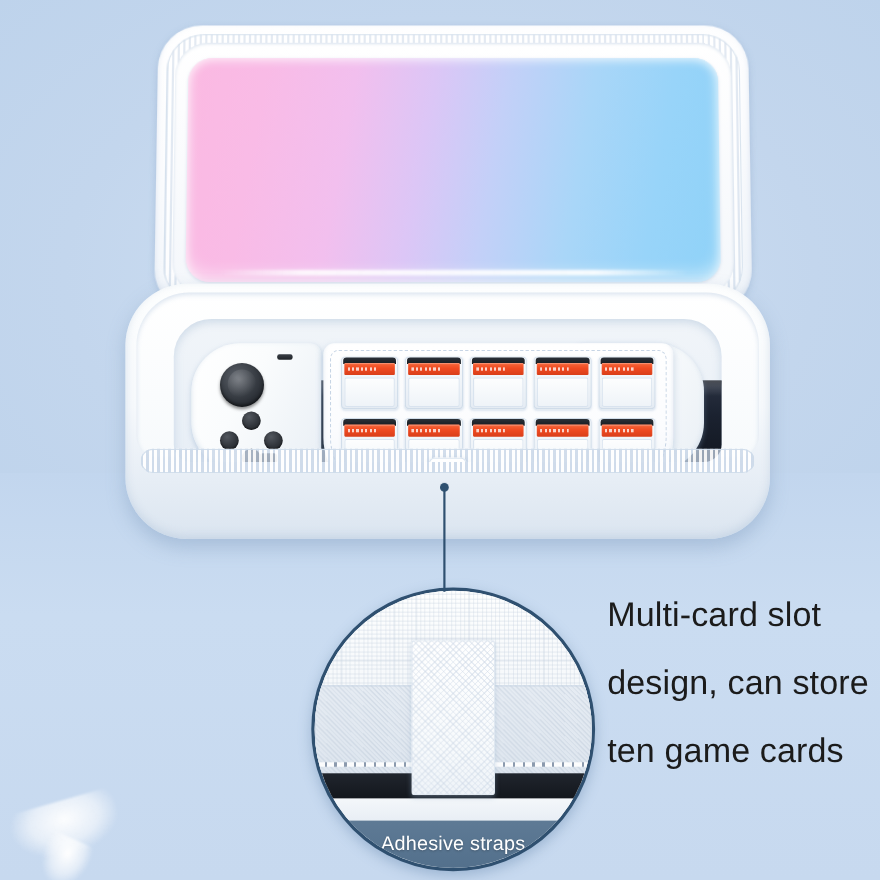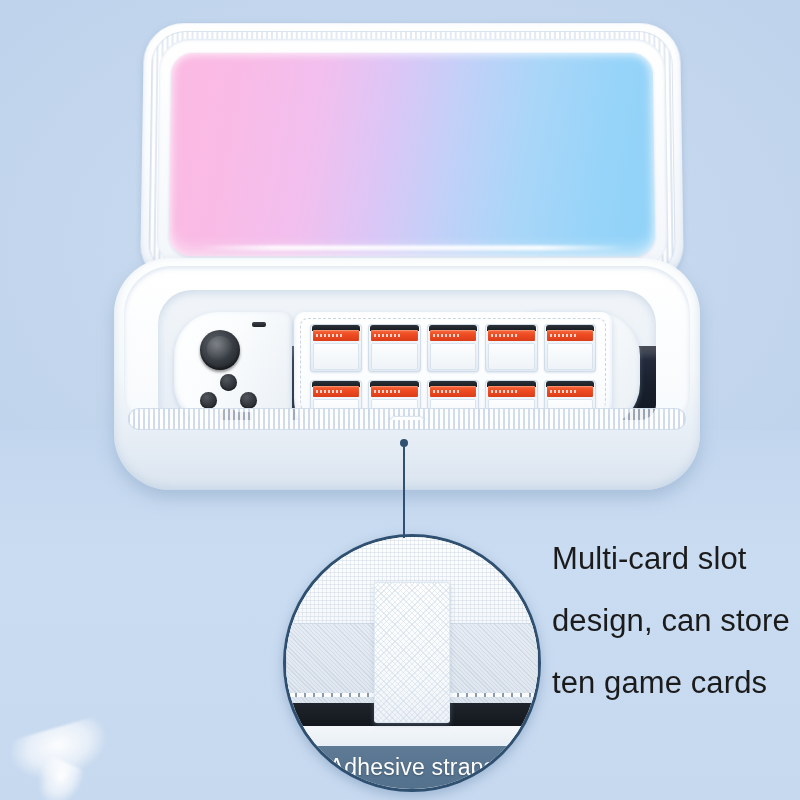--- a/index.html
+++ b/index.html
@@ -279,21 +279,21 @@
   .zc-white-edge{
     position:absolute;left:0;top:75%;width:100%;height:8%;
     background:linear-gradient(180deg,#f4f7fa 0%, #e8eef5 100%);
   }
   .zc-band{
     position:absolute;left:0;bottom:0;width:100%;height:17%;
     background:linear-gradient(180deg,#5e7a95 0%, #53708c 100%);
     display:flex;align-items:center;justify-content:center;
   }
   .zc-band span{
-    color:#ffffff;font-size:23px;letter-spacing:.2px;
+    color:#ffffff;font-size:18px;letter-spacing:.2px;
     font-family:"Liberation Sans", sans-serif;
     text-shadow:0 1px 2px rgba(0,0,0,.25);
   }
 
   
   .caption{
     position:absolute;left:552px;top:528px;width:250px;
     color:#1b1b1b;font-size:31px;line-height:62px;
     font-family:"Liberation Sans", sans-serif;
     letter-spacing:.1px;

